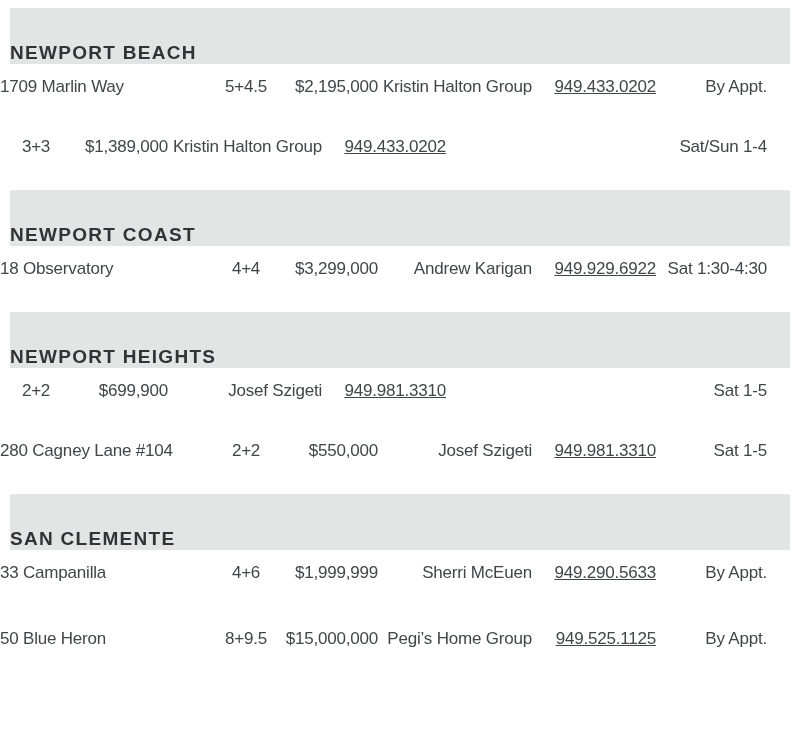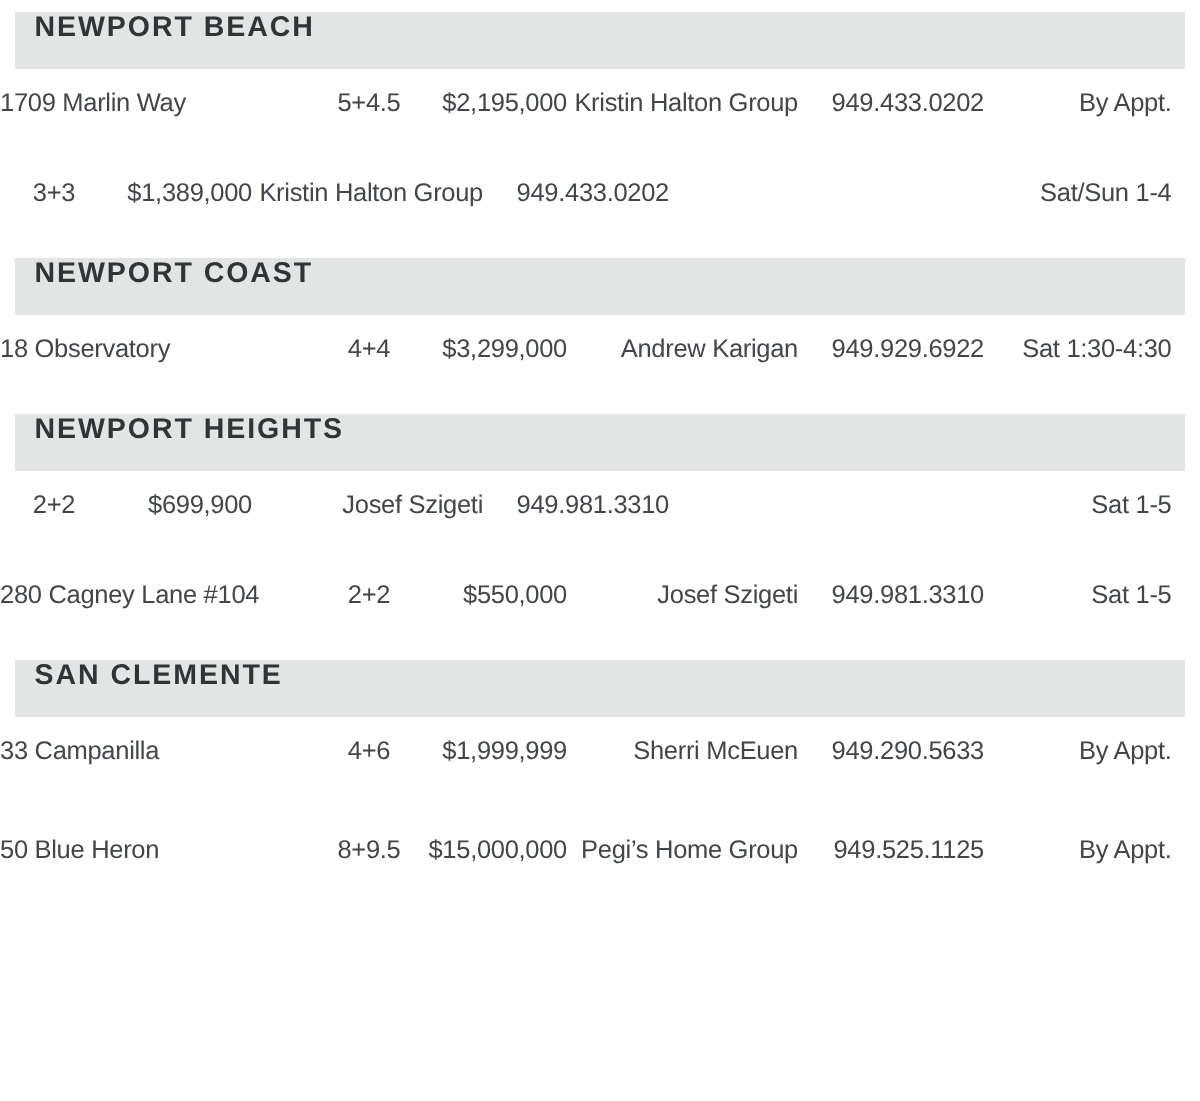--- a/index.html
+++ b/index.html
@@ -18,25 +18,25 @@
     width: 800px;
     height: 734px;
     background: var(--page-bg);
     padding-top: 8px;
     overflow: hidden;
   }
   .section { margin-bottom: 6px; }
   .section:last-child { margin-bottom: 0; }
   .band {
     margin: 0 10px;
-    height: 38px;
+    height: 56px;
     background: var(--band-bg);
     display: flex;
-    align-items: flex-start;
-    padding-left: 13px;
+    align-items: flex-end;
+    padding-left: 0;
   }
   .city {
     font-size: 19px;
     font-weight: 700;
     letter-spacing: 1.3px;
     color: var(--header-text);
     text-transform: uppercase;
   }
   .row {
     height: 60px;
@@ -47,22 +47,22 @@
     font-size: 17px;
     letter-spacing: -0.2px;
     line-height: 20px;
     white-space: nowrap;
   }
   .cell { display: block; flex: 0 0 auto; }
   .cell.address { width: 210px; text-align: left; }
   .cell.beds    { width: 72px;  text-align: center; }
   .cell.price   { width: 96px;  text-align: right; }
   .cell.agent   { width: 154px; text-align: right; }
-  .cell.phone   { width: 124px; text-align: right; }
-  .cell.open    { flex: 1 1 auto; text-align: right; padding-right: 19px; }
+  .cell.phone   { width: 124px; text-align: right; text-decoration: underline; }
+  .cell.open    { flex: 1 1 auto; text-align: right; padding-right: 33px; }
 </style>
 </head>
 <body>
 
 <div class="sheet">
   <section class="section">
     <header class="band">
       <h2 class="city">NEWPORT BEACH</h2>
     </header>
     <div class="rows">

